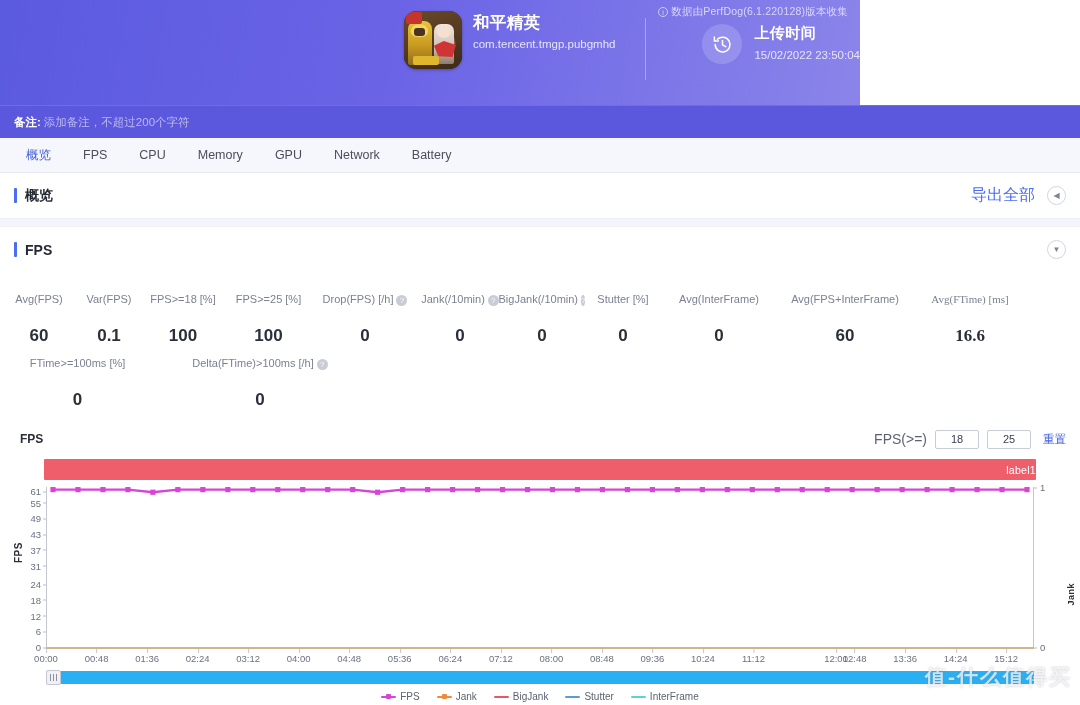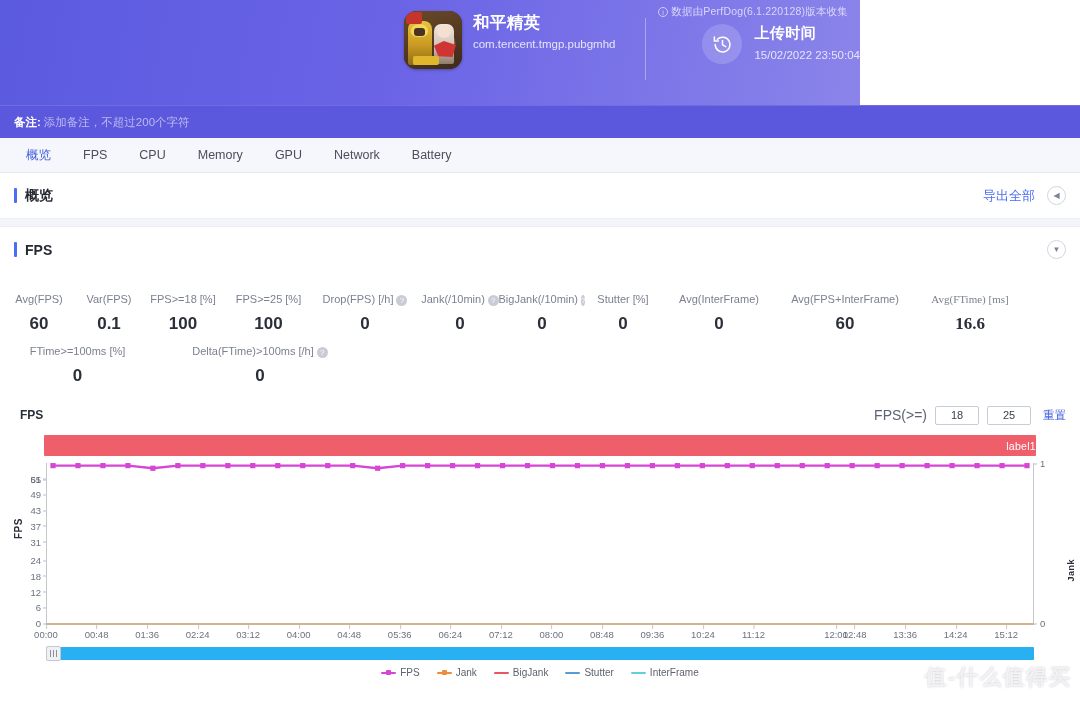--- a/index.html
+++ b/index.html
@@ -100,37 +100,37 @@
   .tab.active{ color:#3f5bdb; }
 
   
   .sec-head{
     height:45px; display:flex; align-items:center; padding:0 14px;
     background:#fff; position:relative;
   }
   .sec-bar{ width:3px; height:15px; background:#4a6cf7; margin-right:8px; border-radius:1px;}
   .sec-title{ font-size:14px; font-weight:bold; color:#262a33; }
   .sec-right{ margin-left:auto; display:flex; align-items:center; gap:12px;}
-  .export-link{ font-size:13px; color:#4a6cf7; cursor:pointer; }
+  .export-link{ font-size:16px; color:#4a6cf7; cursor:pointer; }
   .round-btn{
     width:19px;height:19px;border-radius:50%;border:1px solid #d3d6e0;background:#fff;
     display:flex;align-items:center;justify-content:center;cursor:pointer;
   }
   .round-btn .ar{ font-size:8px; color:#7d8494; line-height:1;}
   .gap-strip{ height:9px; background:#f3f5fa; border-top:1px solid #edeff5; border-bottom:1px solid #edeff5;}
 
   
   .metrics{ padding:10px 0 0 0; }
   .mrow{ display:flex; }
   .mcell{ text-align:center; }
   .mlabel{
     font-size:11px; color:#7c8190; line-height:13px; min-height:26px;
     display:flex; align-items:flex-end; justify-content:center; padding-bottom:2px;
   }
-  .mval{ font-size:17px; font-weight:bold; color:#2b2f3a; margin-top:6px;}
+  .mval{ font-size:17px; font-weight:bold; color:#2b2f3a; margin-top:18px;}
   .help{
     display:inline-flex; width:11px;height:11px;border-radius:50%;
     background:#c9ccd6;color:#fff;font-size:8px;align-items:center;justify-content:center;
     margin-left:3px; vertical-align:1px;
   }
 
   
   .chart-wrap{ position:relative; margin-top:18px; }
   .chart-top{ display:flex; align-items:center; padding:0 14px 0 20px; height:22px;}
   .chart-name{ font-size:12px; font-weight:bold; color:#2b2f3a;}
@@ -391,21 +391,21 @@
         <span class="yt" style="top: 160px;">0</span>
         <span class="yt" style="top: 144.262px;">6</span>
         <span class="yt" style="top: 128.525px;">12</span>
         <span class="yt" style="top: 112.787px;">18</span>
         <span class="yt" style="top: 97.0492px;">24</span>
         <span class="yt" style="top: 78.6885px;">31</span>
         <span class="yt" style="top: 62.9508px;">37</span>
         <span class="yt" style="top: 47.2131px;">43</span>
         <span class="yt" style="top: 31.4754px;">49</span>
         <span class="yt" style="top: 15.7377px;">55</span>
-        <span class="yt" style="top: 16px; margin-left: 10px;">61</span>
+        <span class="yt" style="top: 4px; margin-left: 10px;">61</span>
       </div>
     <div class="rylab">Jank</div>
     <div class="ryticks" id="ryticks">
         <span class="ryt" style="top: 160px;">0</span>
         <span class="ryt" style="top: 0px;">1</span>
       </div>
 
     <div class="plotbox">
       <svg id="plot" viewBox="0 0 988 160" preserveAspectRatio="none">
           <path d="M6.0 2.6 L31.0 2.6 L56.1 2.6 L81.1 2.6 L106.1 5.2 L131.1 2.6 L156.2 2.6 L181.2 2.6 L206.2 2.6 L231.2 2.6 L256.3 2.6 L281.3 2.6 L306.3 2.6 L331.3 5.2 L356.4 2.6 L381.4 2.6 L406.4 2.6 L431.4 2.6 L456.5 2.6 L481.5 2.6 L506.5 2.6 L531.5 2.6 L556.6 2.6 L581.6 2.6 L606.6 2.6 L631.6 2.6 L656.7 2.6 L681.7 2.6 L706.7 2.6 L731.7 2.6 L756.8 2.6 L781.8 2.6 L806.8 2.6 L831.8 2.6 L856.9 2.6 L881.9 2.6 L906.9 2.6 L931.9 2.6 L957.0 2.6 L982.0 2.6" fill="none" stroke="#d645d6" stroke-width="2.4" vector-effect="non-scaling-stroke"></path>

